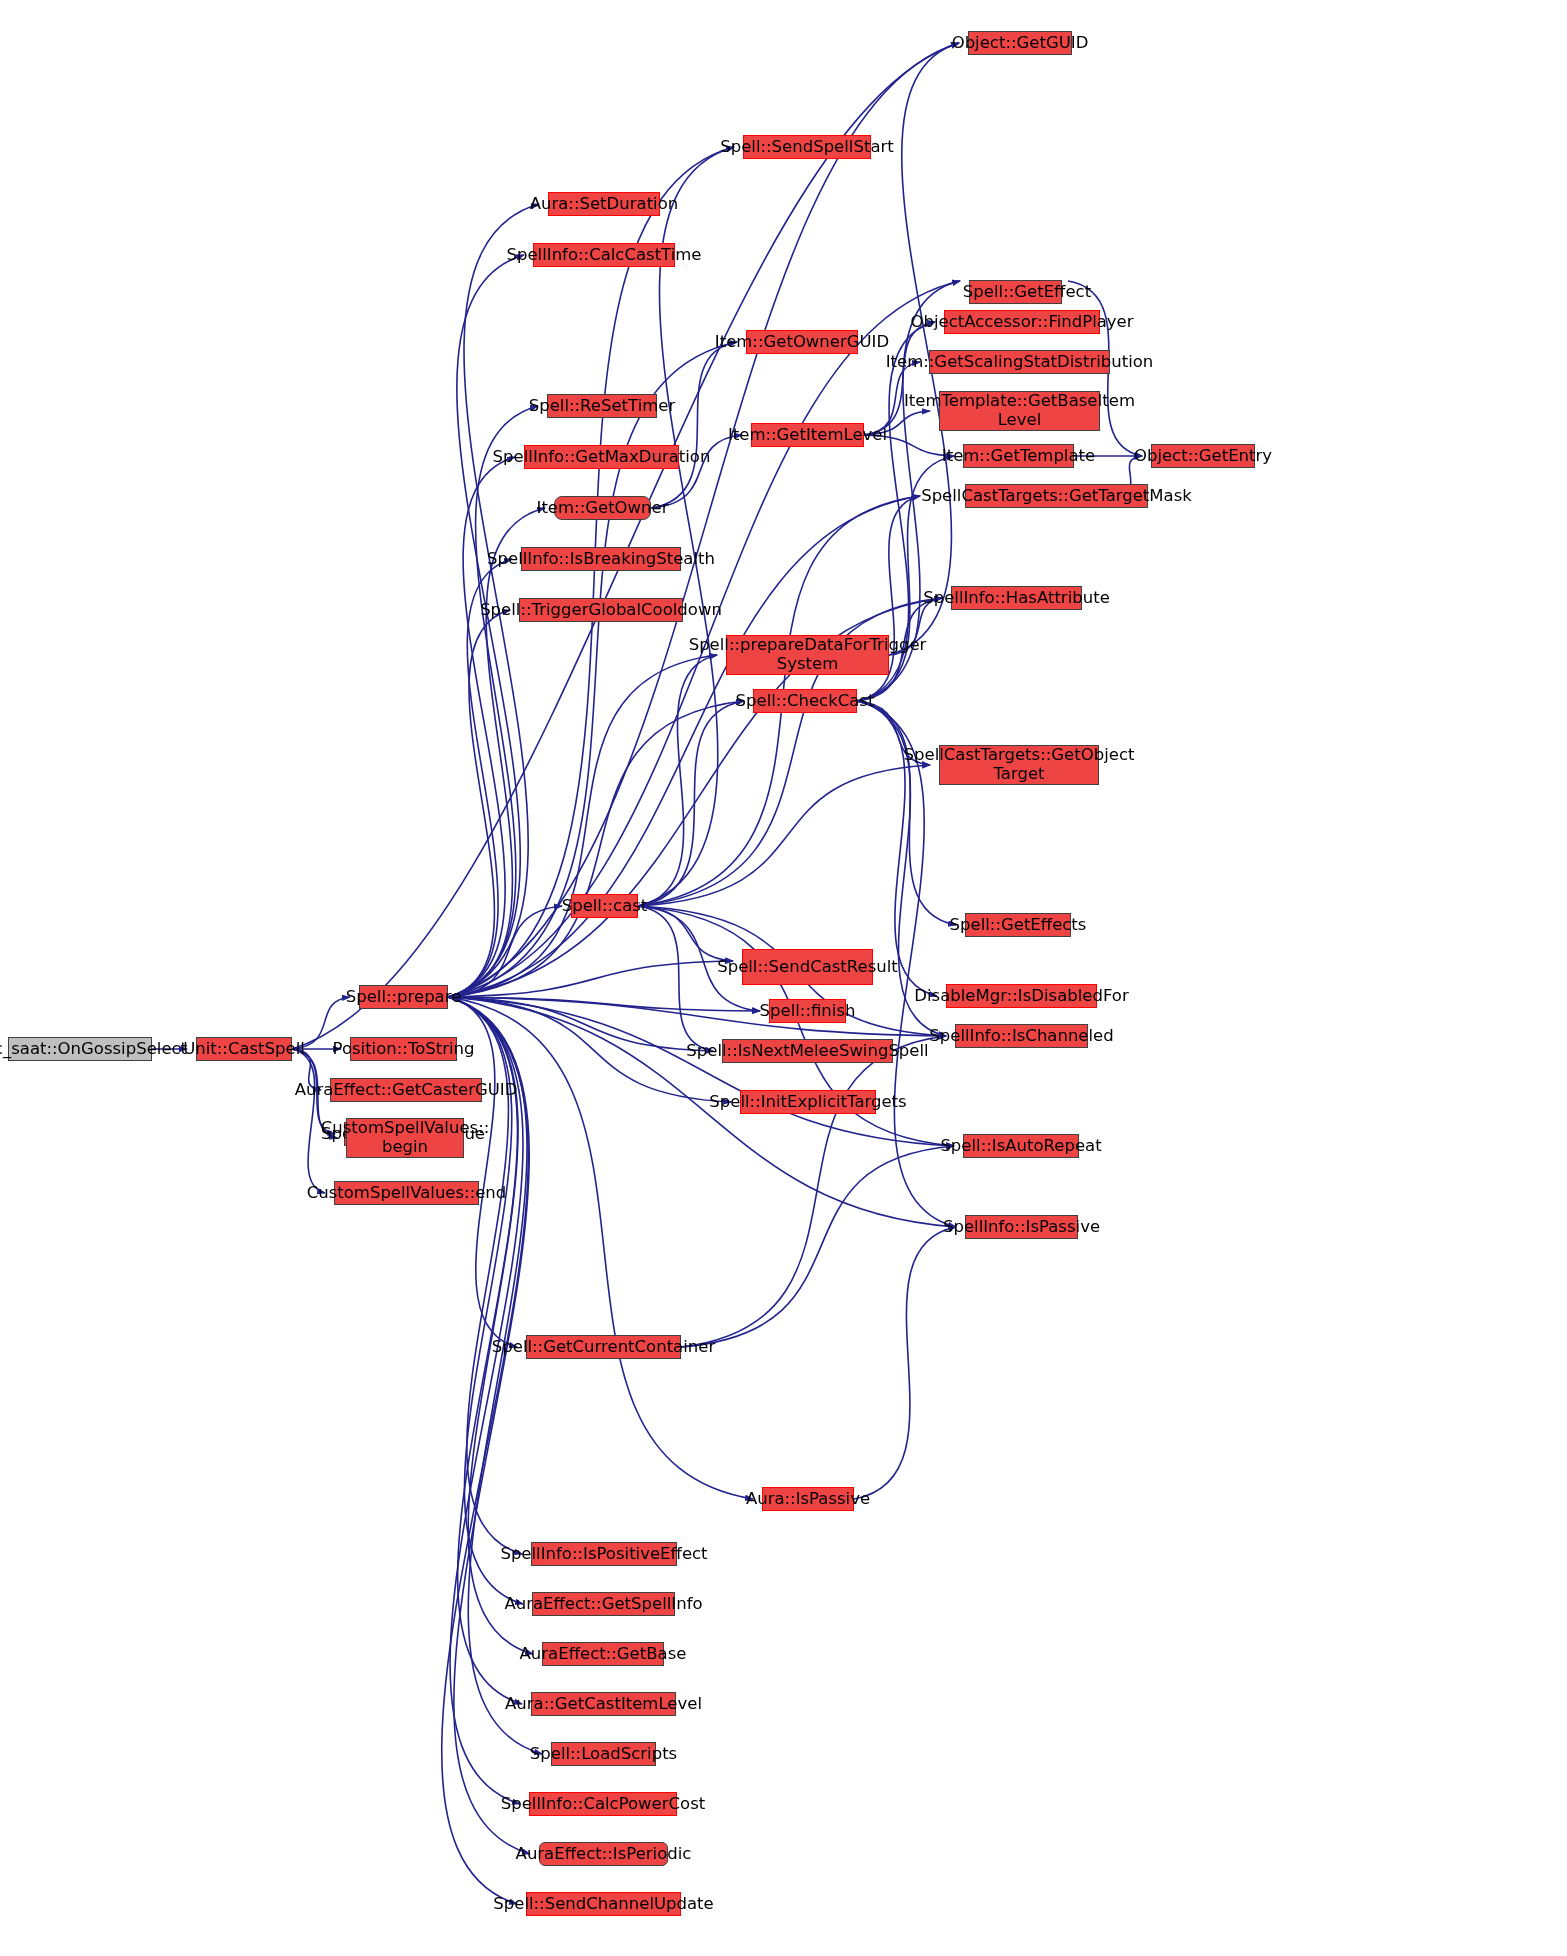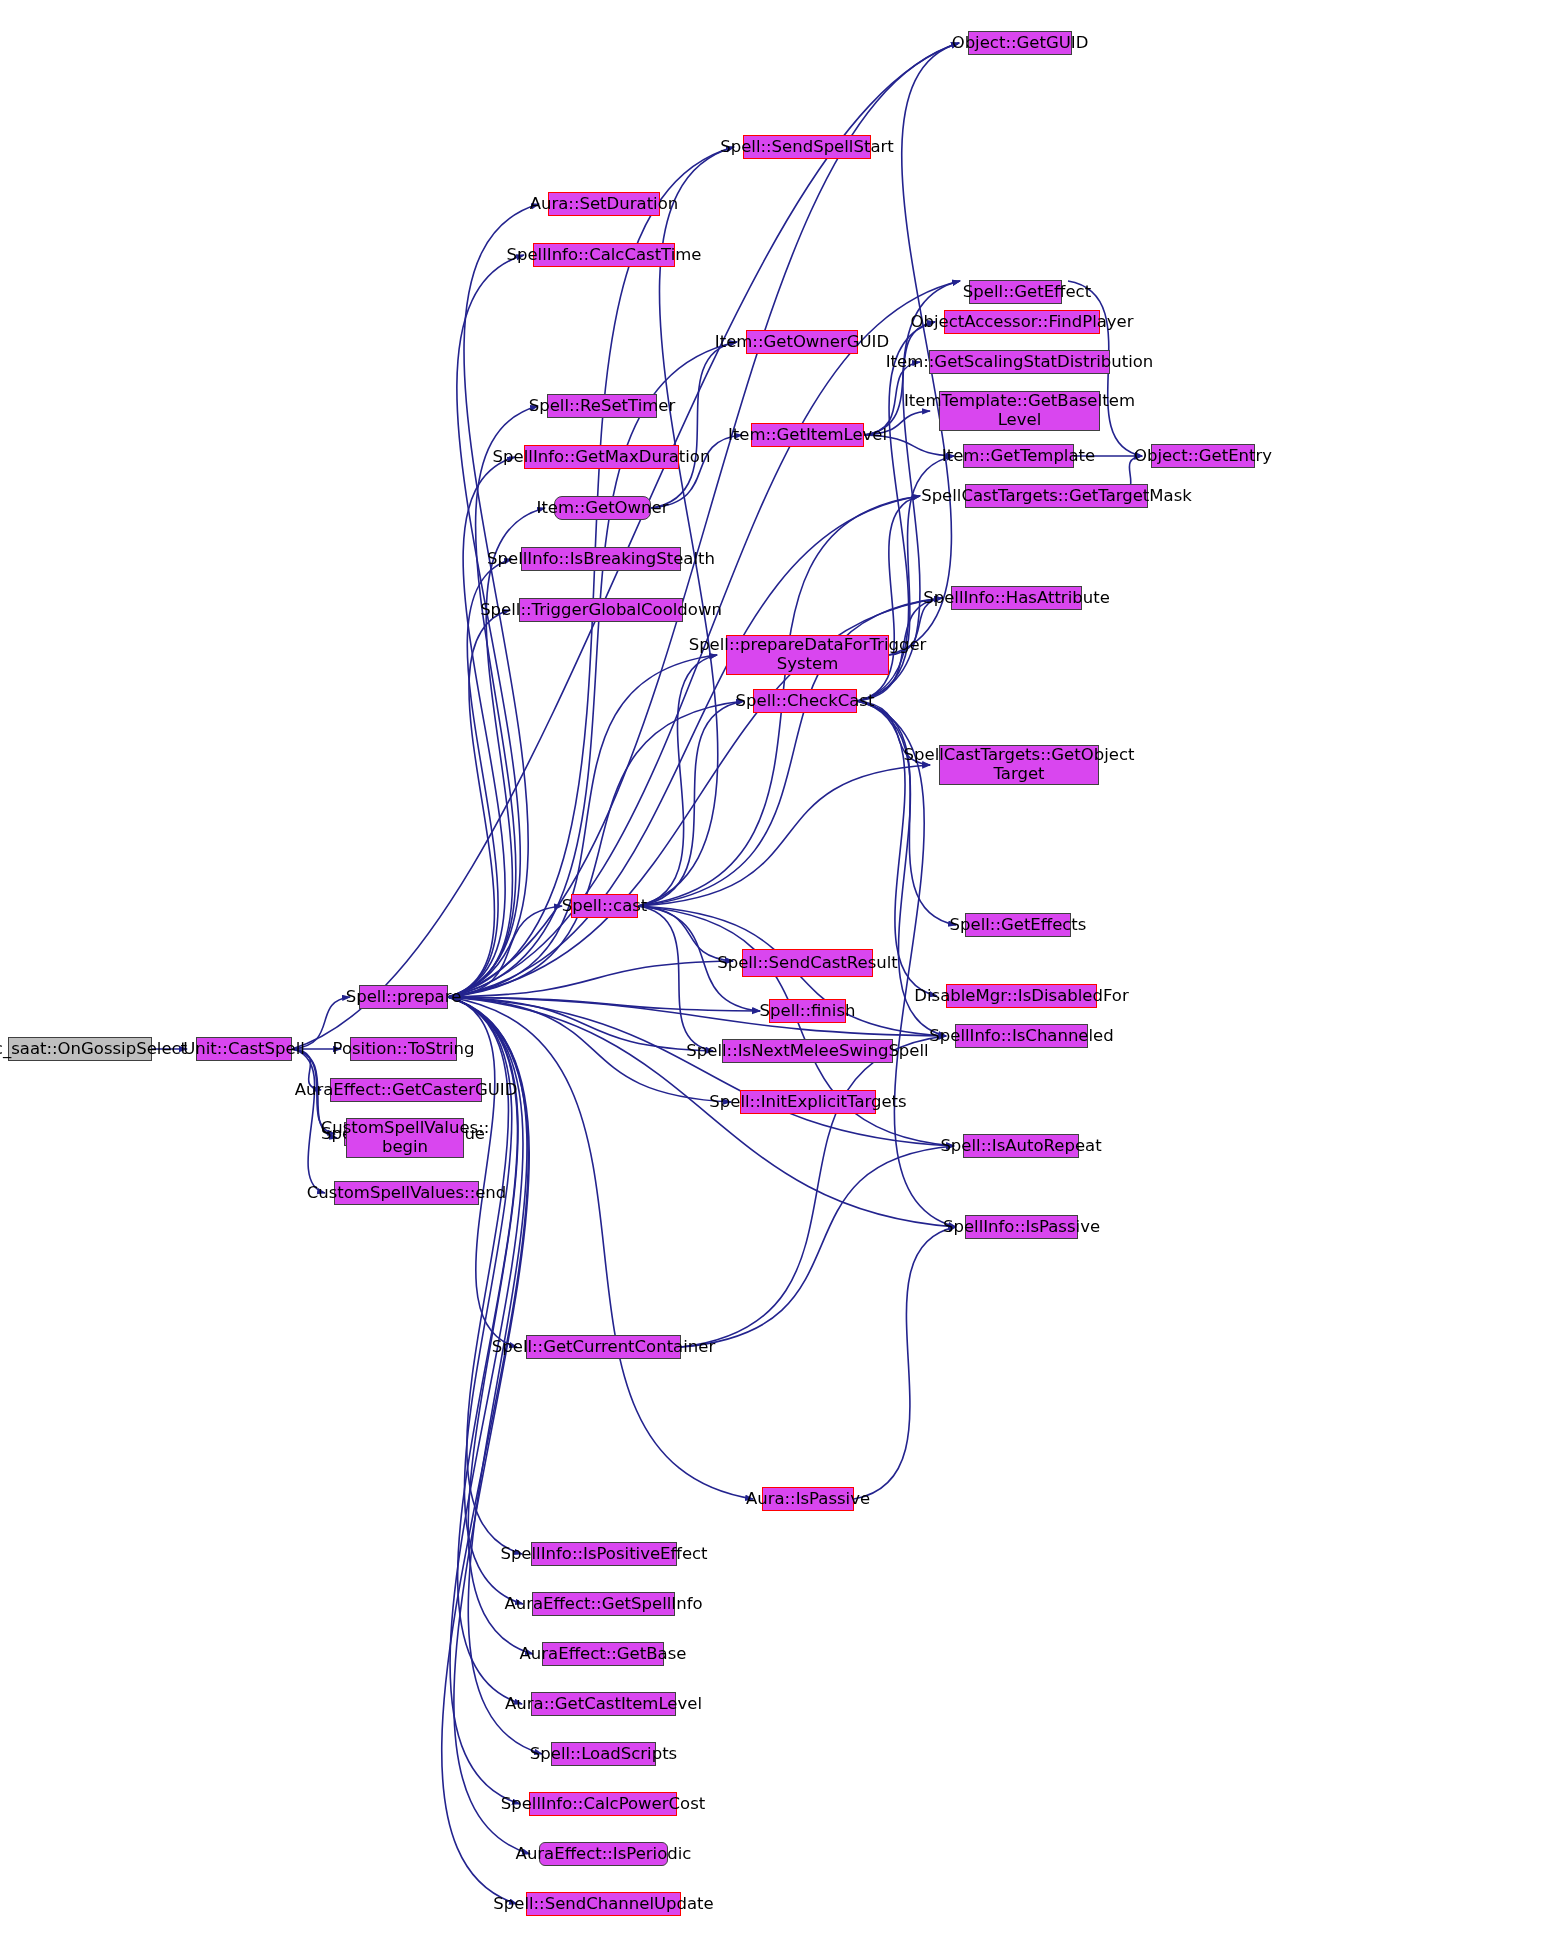--- a/index.html
+++ b/index.html
@@ -1,20 +1,20 @@
 <!DOCTYPE html>
 <html><head>
 <meta charset="utf-8">
 <style>
   html,body{margin:0;padding:0;background:#ffffff;}
   #canvas{position:relative;width:1567px;height:1956px;background:#ffffff;
           font-family:"DejaVu Sans","Liberation Sans",sans-serif;overflow:hidden;}
   #edges{position:absolute;left:0;top:0;width:1567px;height:1956px;}
   .node{position:absolute;box-sizing:border-box;display:flex;align-items:center;
-        justify-content:center;text-align:center;background:#d946ef;
+        justify-content:center;text-align:center;background:#ef4444;
         border:1px solid #404040;font-size:16.5px;color:#000000;line-height:1.15;
         padding:0 5px;white-space:pre-line;}
   .node.red{border:1px solid #ff0000;}
   .node.root{background:#bfbfbf;border:1px solid #404040;}
 </style>
 </head>
 <body>
 
 <div id="canvas">
   <svg id="edges" viewBox="0 0 1567 1956" xmlns="http://www.w3.org/2000/svg">
@@ -127,21 +127,21 @@
     <div class="node" style="left: 551px; top: 1742px; width: 105px; height: 24px;">Spell::LoadScripts</div>
     <div class="node red" style="left: 529px; top: 1792px; width: 148px; height: 24px;">SpellInfo::CalcPowerCost</div>
     <div class="node" style="left: 539px; top: 1842px; width: 129px; height: 24px; border-radius: 6px;">AuraEffect::IsPeriodic</div>
     <div class="node red" style="left: 526px; top: 1892px; width: 155px; height: 24px;">Spell::SendChannelUpdate</div>
     <div class="node red" style="left: 743px; top: 135px; width: 128px; height: 24px;">Spell::SendSpellStart</div>
     <div class="node red" style="left: 746px; top: 330px; width: 112px; height: 24px;">Item::GetOwnerGUID</div>
     <div class="node red" style="left: 751px; top: 423px; width: 113px; height: 24px;">Item::GetItemLevel</div>
     <div class="node red" style="left: 726px; top: 635px; width: 163px; height: 40px;">Spell::prepareDataForTrigger
 System</div>
     <div class="node red" style="left: 753px; top: 689px; width: 104px; height: 24px;">Spell::CheckCast</div>
-    <div class="node red" style="left: 742px; top: 949px; width: 131px; height: 28px;">Spell::SendCastResult</div>
+    <div class="node red" style="left: 742px; top: 949px; width: 131px; height: 36px;">Spell::SendCastResult</div>
     <div class="node red" style="left: 769px; top: 999px; width: 77px; height: 24px;">Spell::finish</div>
     <div class="node" style="left: 722px; top: 1039px; width: 171px; height: 24px;">Spell::IsNextMeleeSwingSpell</div>
     <div class="node red" style="left: 740px; top: 1090px; width: 136px; height: 24px;">Spell::InitExplicitTargets</div>
     <div class="node red" style="left: 762px; top: 1487px; width: 92px; height: 24px;">Aura::IsPassive</div>
     <div class="node" style="left: 968px; top: 31px; width: 104px; height: 24px;">Object::GetGUID</div>
     <div class="node" style="left: 969px; top: 280px; width: 93px; height: 24px; padding-left: 28px;">Spell::GetEffect</div>
     <div class="node red" style="left: 944px; top: 310px; width: 156px; height: 24px;">ObjectAccessor::FindPlayer</div>
     <div class="node" style="left: 929px; top: 350px; width: 181px; height: 24px;">Item::GetScalingStatDistribution</div>
     <div class="node" style="left: 939px; top: 391px; width: 161px; height: 40px;">ItemTemplate::GetBaseItem
 Level</div>

